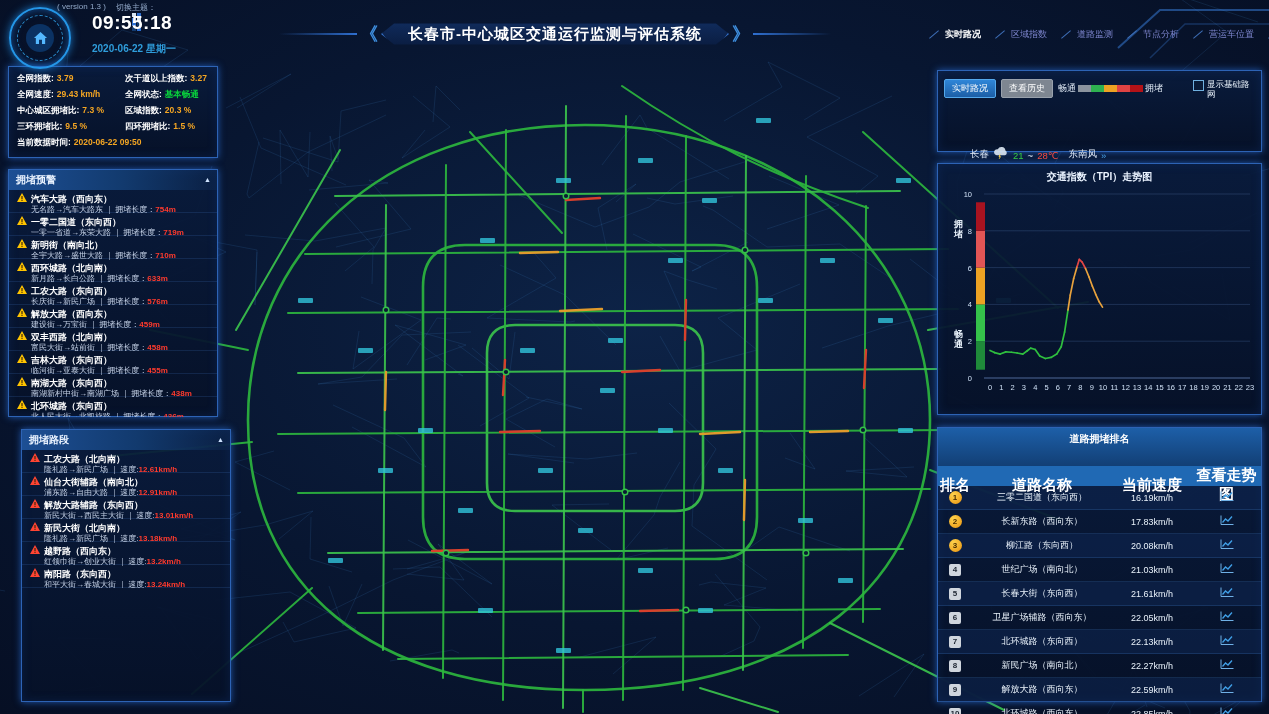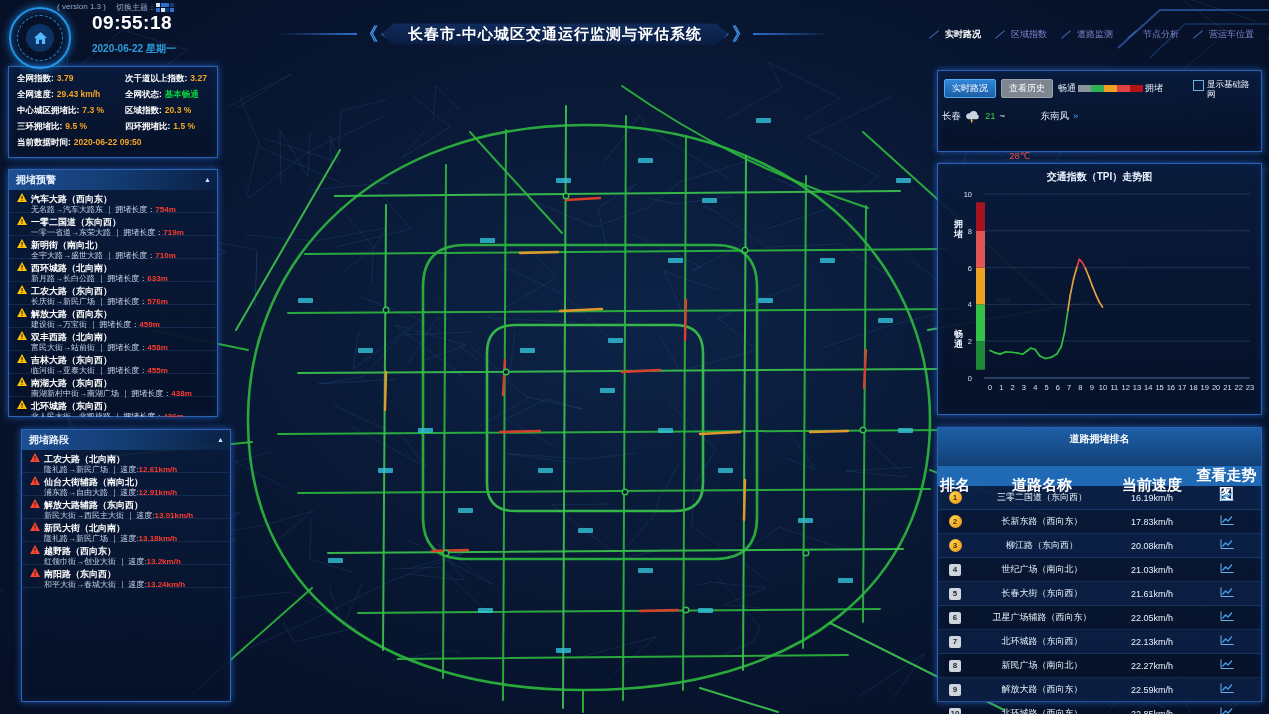--- a/index.html
+++ b/index.html
@@ -7,21 +7,21 @@
     background:radial-gradient(ellipse at 50% 45%, #0d2347 0%, #081631 55%, #060f24 100%);
     font-family:"Liberation Sans","DejaVu Sans",sans-serif;color:#e8f1fa;}
   #map-svg{position:absolute;left:0;top:0;z-index:0;}
   
   .hdr{position:absolute;z-index:5;}
   #logo{left:9px;top:7px;width:58px;height:58px;border:2px solid #2496e8;border-radius:50%;
     box-shadow:0 0 9px rgba(30,140,230,.8), inset 0 0 8px rgba(30,120,220,.6);display:flex;align-items:center;justify-content:center;}
   #logo .ring{width:44px;height:44px;border:1px dashed #2a8fd0;border-radius:50%;display:flex;align-items:center;justify-content:center;}
   #logo .core{width:28px;height:28px;background:#0b3263;border-radius:50%;display:flex;align-items:center;justify-content:center;}
   #version{left:57px;top:2px;font-size:8px;color:#93a9c9;}
-  #theme{left:116px;top:2px;font-size:8px;color:#93a9c9;display:flex;align-items:center;}
+  #theme{left:116px;top:2px;font-size:8px;color:#93a9c9;display:flex;align-items:center;flex-direction:column;}
   .sw{width:9px;height:9px;display:grid;grid-template-columns:1fr 1fr;grid-template-rows:1fr 1fr;gap:1px;}
   .sw i{display:block;}
   #clock{left:92px;top:12px;font-size:19px;font-weight:bold;color:#fff;letter-spacing:.5px;}
   #date{left:92px;top:42px;font-size:10px;font-weight:bold;color:#2f9ddb;}
   #banner{left:372px;top:15px;width:366px;height:38px;display:flex;align-items:center;justify-content:center;}
   .bline{width:78px;height:2px;flex:none;}
   .bline.l{background:linear-gradient(90deg,transparent,#2f6fd0);}
   .bline.r{background:linear-gradient(270deg,transparent,#2f6fd0);}
   .chev{color:#3e8ede;font-size:18px;font-weight:bold;margin:0 3px;flex:none;}
   .hexo{clip-path:polygon(13px 0,calc(100% - 13px) 0,100% 50%,calc(100% - 13px) 100%,13px 100%,0 50%);
@@ -58,21 +58,21 @@
   
   #rcond{left:937px;top:70px;width:325px;height:82px;}
   #rc-row1{display:flex;align-items:flex-start;gap:5px;padding:8px 6px 0 6px;}
   .btn{font-size:9px;padding:2px 7px;border-radius:2px;color:#fff;cursor:pointer;white-space:nowrap;}
   .btn.active{background:linear-gradient(180deg,#2f86d8,#1c5ea6);border:1px solid #54a8ec;}
   .btn.plain{background:#7e8691;border:1px solid #99a1ac;}
   #legend{display:flex;align-items:center;gap:2px;margin-top:3px;font-size:9px;color:#dfe9f5;}
   .lg{width:13px;height:7px;display:inline-block;}
   #rc-check{margin-left:auto;display:flex;gap:3px;font-size:8.5px;width:62px;line-height:1.2;}
   .cb{width:9px;height:9px;border:1px solid #6fb0e0;background:rgba(10,28,56,.8);flex:none;margin-top:1px;cursor:pointer;}
-  #rc-weather{display:flex;align-items:flex-start;gap:4px;padding:11px 0 0 4px;font-size:9.5px;color:#dfe9f5;}
+  #rc-weather{display:flex;align-items:flex-end;gap:4px;padding:11px 0 0 32px;font-size:9.5px;color:#dfe9f5;}
   .tlow{color:#35d13c;} .thigh{color:#ff4a3a;margin-top:40px;} .wmore{color:#4aa3e8;cursor:pointer;}
   #tpip{left:937px;top:163px;width:325px;height:252px;}
   #tpi-title{text-align:center;font-size:10px;font-weight:bold;padding-top:6px;color:#eaf3ff;}
   #tpi-svg text.tick{font-size:7.5px;fill:#cfe0f5;}
   #tpi-svg text.vlab{font-size:9px;fill:#e8f1fa;font-weight:bold;}
   #rankp{left:937px;top:427px;width:325px;height:275px;}
   #rank-title{height:38px;line-height:22px;text-align:center;font-size:10px;font-weight:bold;color:#fff;
     background:linear-gradient(180deg,#1d5fa8,#123f75);}
   #rank-head{display:grid;grid-template-columns:34px 140px 80px 1fr;height:20px;align-items:center;
     background:#2069b4;font-size:15px;font-weight:bold;text-align:center;color:#fff;}

